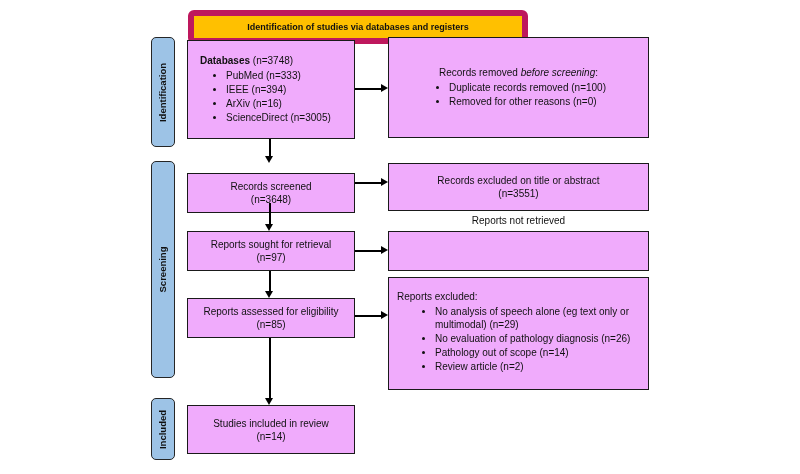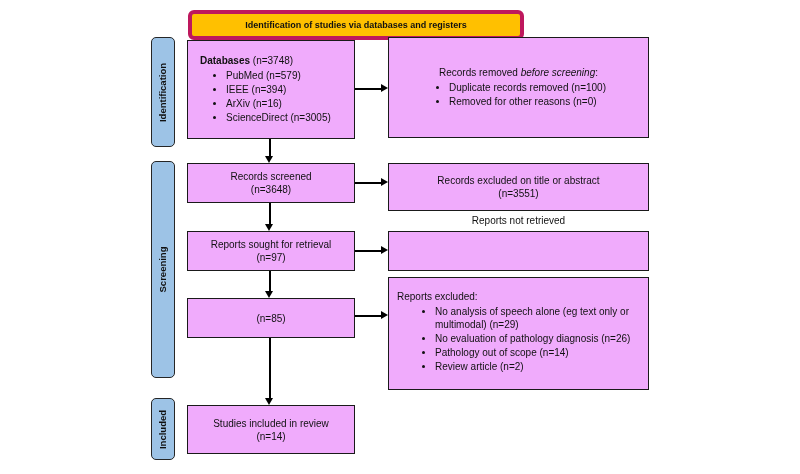--- a/index.html
+++ b/index.html
@@ -2,21 +2,21 @@
 <html><head>
 <meta charset="utf-8">
 <style>
   html,body{margin:0;padding:0;background:#ffffff;}
   .canvas{
     position:relative;width:800px;height:474px;background:#ffffff;overflow:hidden;
     font-family:"Liberation Sans", sans-serif;color:#111;
   }
   .banner{
     position:absolute;left:188px;top:10px;width:328px;height:22px;
-    background:#FFC000;border:4px solid #be185d;border-radius:6px;
+    background:#FFC000;border:6px solid #be185d;border-radius:6px;
     display:flex;align-items:center;justify-content:center;
     font-size:9px;font-weight:bold;color:#111;
   }
   .stage{
     position:absolute;left:151px;width:24px;
     background:#9DC3E6;border:1.5px solid #262626;border-radius:5px;
     display:flex;align-items:center;justify-content:center;box-sizing:border-box;
   }
   .stage span{
     transform:rotate(-90deg);white-space:nowrap;
@@ -28,21 +28,21 @@
   .box{
     position:absolute;background:#f0abfc;border:1.5px solid #1a1a1a;box-sizing:border-box;
     font-size:10px;line-height:1.3;
   }
   .lcol{left:187px;width:168px;}
   .rcol{left:388px;width:261px;}
   .center-box{display:flex;flex-direction:column;align-items:center;justify-content:center;text-align:center;}
   .box-databases{top:40px;height:99px;display:flex;flex-direction:column;justify-content:center;padding-left:12px;}
   .box-removed{top:37px;height:101px;display:flex;flex-direction:column;justify-content:center;}
   .box-removed .ttl{text-align:center;}
-  .box-screened{top:163px;height:40px;}
+  .box-screened{top:173px;height:40px;}
   .box-excluded-title{top:163px;height:48px;}
   .box-sought{top:231px;height:40px;}
   .box-not-retrieved{top:231px;height:40px;gap:48px;}
   .box-assessed{top:298px;height:40px;}
   .box-reports-excluded{top:277px;height:113px;padding:12px 8px 0 8px;}
   .box-studies{top:405px;height:49px;}
   ul.blist{margin:2px 0 0 0;padding-left:26px;list-style:disc;}
   ul.blist li{margin:0 0 1px 0;}
   ul.centered{width:fit-content;margin:2px auto 0 auto;padding-left:18px;text-align:left;}
   ul.excl{margin-left:22px;padding-left:16px;}
@@ -72,38 +72,39 @@
   </div>
   <div class="stage stage-included">
     <span>Included</span>
   </div>
 
   <div class="box lcol box-databases">
     <div>
       <span class="bold">Databases</span><span> (n=3748)</span>
     </div>
     <ul class="blist">
-        <li>PubMed (n=579)</li>
+        <li>PubMed (n=333)</li>
         <li>IEEE (n=394)</li>
         <li>ArXiv (n=16)</li>
         <li>ScienceDirect (n=3005)</li>
       </ul>
   </div>
 
   <div class="box lcol center-box box-screened">
     <div>Records screened</div>
     <div>(n=3648)</div>
   </div>
 
   <div class="box lcol center-box box-sought">
     <div>Reports sought for retrieval</div>
     <div>(n=97)</div>
   </div>
 
   <div class="box lcol center-box box-assessed">
+    <div>Reports assessed for eligibility</div>
     <div>(n=85)</div>
   </div>
 
   <div class="box lcol center-box box-studies">
     <div>Studies included in review</div>
     <div>(n=14)</div>
   </div>
 
   <div class="box rcol box-removed">
     <div class="ttl">

